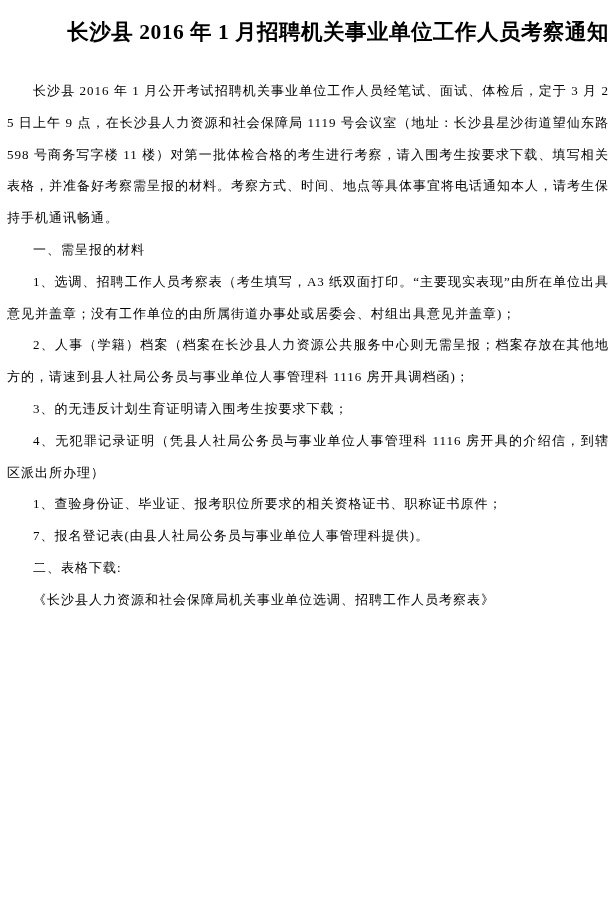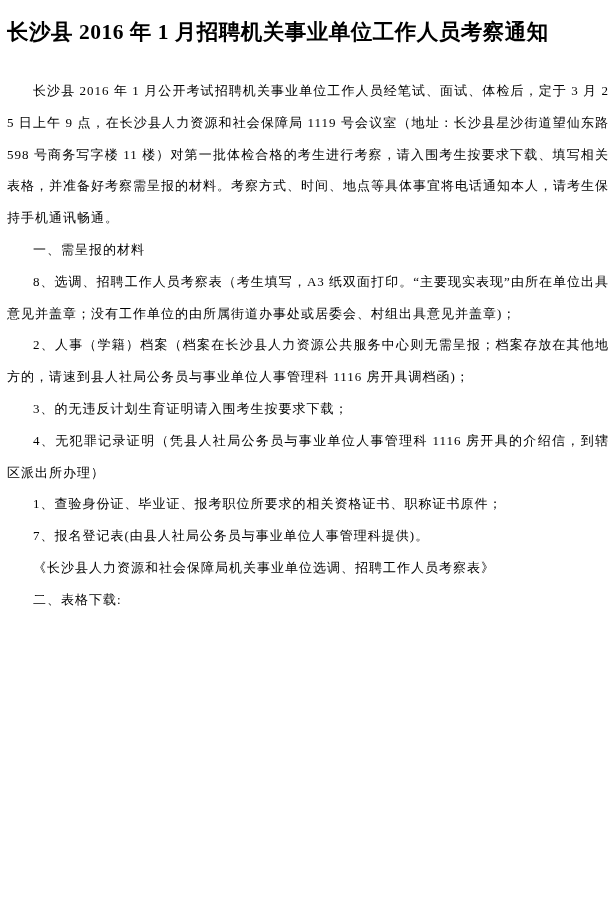--- a/index.html
+++ b/index.html
@@ -14,21 +14,21 @@
     box-sizing: border-box;
     background: #ffffff;
     color: #000000;
     padding: 10px 7px 0 7px;
     overflow: hidden;
     font-family: "Liberation Serif", "DejaVu Serif", serif;
   }
   .title {
     font-size: 21.5px;
     font-weight: bold;
-    text-align: left;
+    text-align: right;
     margin: 6px 0 27px 0;
     line-height: 32px;
     letter-spacing: 0.5px;
   }
   .para {
     font-size: 13px;
     line-height: 31.8px;
     margin: 0;
     text-align: justify;
     text-indent: 2em;
@@ -41,23 +41,23 @@
 </style>
 </head>
 <body>
 
 <div class="page">
   <h1 class="title">长沙县 2016 年 1 月招聘机关事业单位工作人员考察通知</h1>
 
   <div id="doc-body">
       <p class="para"><span>长沙县 2016 年 1 月公开考试招聘机关事业单位工作人员经笔试、面试、体检后，定于 3 月 25 日上午 9 点，在长沙县人力资源和社会保障局 1119 号会议室（地址：长沙县星沙街道望仙东路 598 号商务写字楼 11 楼）对第一批体检合格的考生进行考察，请入围考生按要求下载、填写相关表格，并准备好考察需呈报的材料。考察方式、时间、地点等具体事宜将电话通知本人，请考生保持手机通讯畅通。</span></p>
       <p class="para"><span class="b">一、需呈报的材料</span></p>
-      <p class="para"><span>8、选调、招聘工作人员考察表（考生填写，</span><span class="b">A3 纸双面打印</span><span>。“主要现实表现”由所在单位出具意见并盖章；没有工作单位的由所属街道办事处或居委会、村组出具意见并盖章)；</span></p>
+      <p class="para"><span>1、选调、招聘工作人员考察表（考生填写，</span><span class="b">A3 纸双面打印</span><span>。“主要现实表现”由所在单位出具意见并盖章；没有工作单位的由所属街道办事处或居委会、村组出具意见并盖章)；</span></p>
       <p class="para"><span>2、人事（学籍）档案（档案在长沙县人力资源公共服务中心则无需呈报；档案存放在其他地方的，请速到县人社局公务员与事业单位人事管理科 1116 房开具调档函)；</span></p>
       <p class="para"><span>3、</span><span class="b">的无违反计划生育证明</span><span>请入围考生按要求下载；</span></p>
       <p class="para"><span>4、</span><span class="b">无犯罪记录证明</span><span>（凭县人社局公务员与事业单位人事管理科 1116 房开具的介绍信，到辖区派出所办理）</span></p>
       <p class="para"><span>1、查验身份证、毕业证、报考职位所要求的相关资格证书、职称证书原件；</span></p>
       <p class="para"><span>7、报名登记表(由县人社局公务员与事业单位人事管理科提供)。</span></p>
+      <p class="para"><span class="b">二、表格下载:</span></p>
       <p class="para"><span>《长沙县人力资源和社会保障局机关事业单位选调、招聘工作人员考察表》</span></p>
-      <p class="para"><span class="b">二、表格下载:</span></p>
     </div>
 
 </div>
 
 </body></html>

